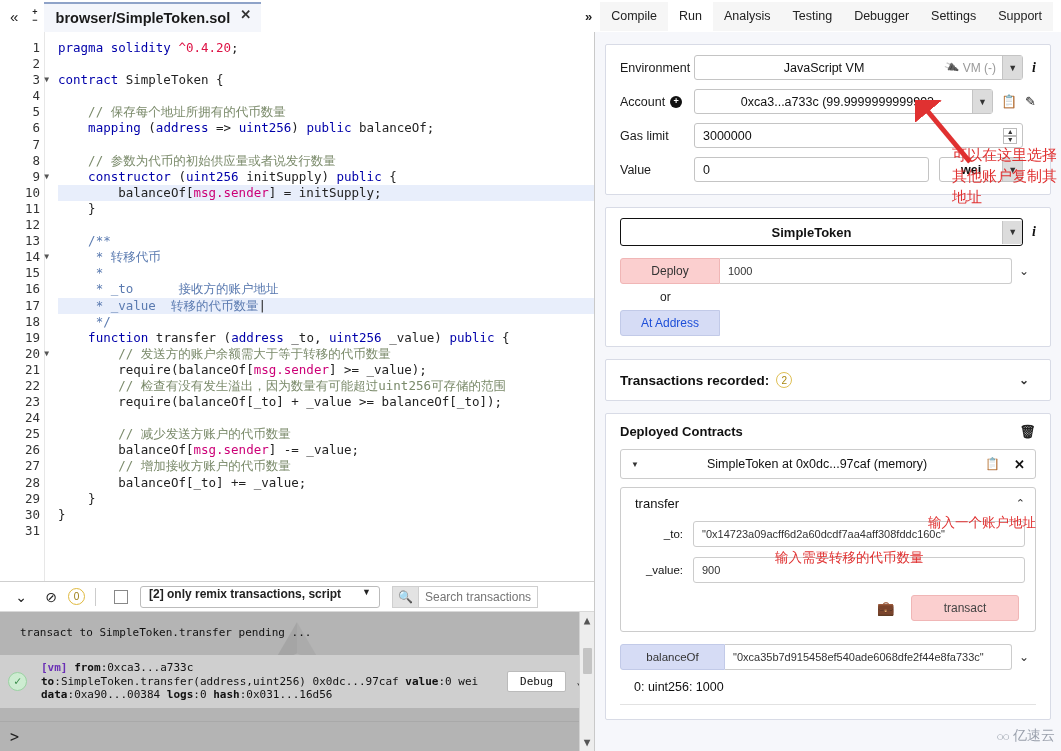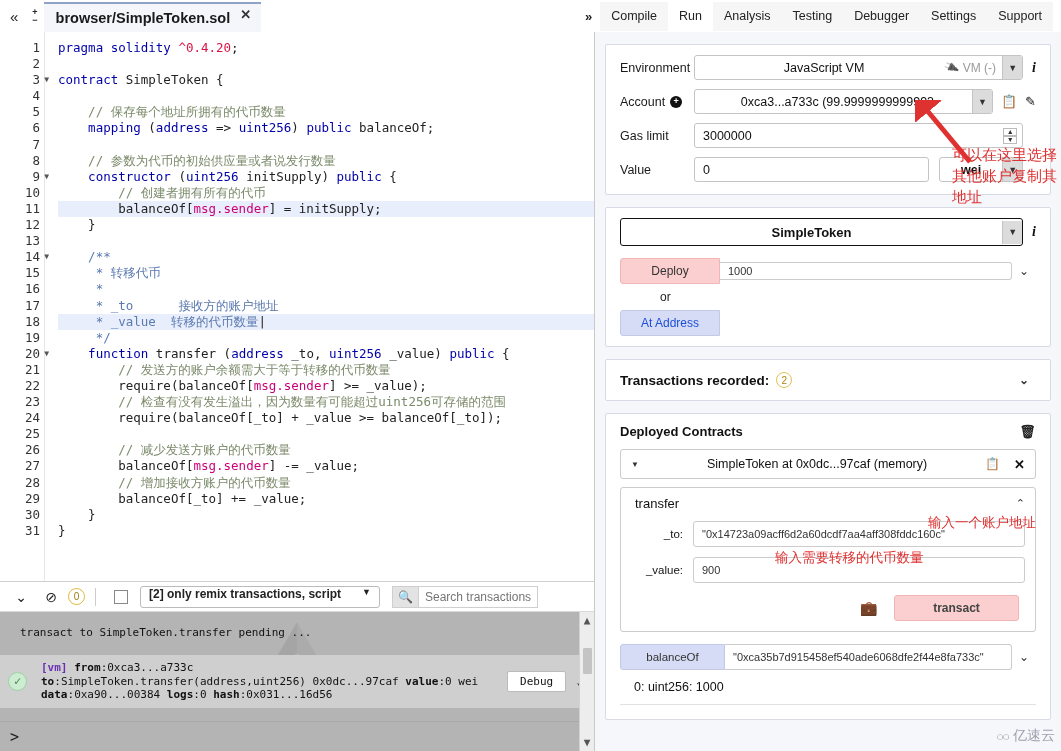--- a/index.html
+++ b/index.html
@@ -341,21 +341,21 @@
   .deploy-row { display: flex; align-items: center; margin-top: 12px; }
   .btn-deploy {
     width: 100px; height: 26px; flex: none;
     background: #fbcfcf; border: 1px solid #f0b6b6;
     border-radius: 3px 0 0 3px;
     font-size: 12px; color: #333;
     display: flex; align-items: center; justify-content: center;
     cursor: pointer;
   }
   .deploy-input {
-    flex: 1; height: 18px;
+    flex: 1; height: 26px;
     border: 1px solid #ccc; border-left: none;
     border-radius: 0 3px 3px 0;
     background: #fff;
     font-size: 11px; color: #333;
     display: flex; align-items: center; padding-left: 8px;
   }
   .chev-sm { width: 24px; text-align: center; font-size: 12px; color: #333; cursor:pointer; flex:none;}
   .or-row { font-size: 12px; color: #222; padding: 6px 0 6px 40px; }
   .ataddr-row { display: flex; align-items: center; }
   .btn-ataddr {
@@ -432,26 +432,25 @@
     display: flex; align-items: center; padding-left: 8px;
     font-size: 11px; color: #333;
     position: relative; overflow: visible;
   }
   .fn-actions {
     display: flex; align-items: center; justify-content: flex-end;
     margin-top: 12px; gap: 16px; padding-right: 6px;
   }
   .briefcase { font-size: 14px; color: #111; cursor: pointer; }
   .btn-transact {
-    width: 125px; height: 26px;
+    width: 108px; height: 26px;
     background: #fbcfcf; border: 1px solid #f0b6b6; border-radius: 3px;
     font-size: 12px; color: #444;
     display: flex; align-items: center; justify-content: center;
     cursor: pointer;
-    font-weight: bold;
   }
 
   .getter-row { display: flex; align-items: center; margin-top: 12px; }
   .btn-getter {
     width: 105px; height: 26px; flex: none;
     background: #d6dcf5; border: 1px solid #c2cae8;
     border-radius: 3px 0 0 3px;
     font-size: 11.5px; color: #333;
     display: flex; align-items: center; justify-content: center;
     cursor: pointer;
@@ -561,21 +560,20 @@
           <div class="codecol" id="codecol">
               <div class="cline"><span class="k">pragma </span><span class="k">solidity </span><span class="num">^0.4.20</span><span class="pl">;</span></div>
               <div class="cline">&nbsp;</div>
               <div class="cline"><span class="k">contract </span><span class="pl">SimpleToken </span><span class="pl">{</span></div>
               <div class="cline">&nbsp;</div>
               <div class="cline"><span class="cm">    // 保存每个地址所拥有的代币数量</span></div>
               <div class="cline"><span class="pl">    </span><span class="k">mapping</span><span class="pl"> (</span><span class="k">address</span><span class="pl"> =&gt; </span><span class="k">uint256</span><span class="pl">) </span><span class="k">public</span><span class="pl"> balanceOf;</span></div>
               <div class="cline">&nbsp;</div>
               <div class="cline"><span class="cm">    // 参数为代币的初始供应量或者说发行数量</span></div>
               <div class="cline"><span class="pl">    </span><span class="k">constructor</span><span class="pl"> (</span><span class="k">uint256</span><span class="pl"> initSupply) </span><span class="k">public</span><span class="pl"> {</span></div>
-              <div class="cline"><span class="cm">        // 创建者拥有所有的代币</span></div>
               <div class="cline hl"><span class="pl">        balanceOf[</span><span class="prop">msg.sender</span><span class="pl">] = initSupply;</span></div>
               <div class="cline"><span class="pl">    }</span></div>
               <div class="cline">&nbsp;</div>
               <div class="cline"><span class="cmblue">    /**</span></div>
               <div class="cline"><span class="cmblue">     * 转移代币</span></div>
               <div class="cline"><span class="cmblue">     *</span></div>
               <div class="cline"><span class="cmblue">     * _to      接收方的账户地址</span></div>
               <div class="cline hl"><span class="cmblue">     * _value  转移的代币数量</span><span class="pl">|</span></div>
               <div class="cline"><span class="cmblue">     */</span></div>
               <div class="cline"><span class="pl">    </span><span class="k">function</span><span class="pl"> transfer (</span><span class="k">address</span><span class="pl"> _to, </span><span class="k">uint256</span><span class="pl"> _value) </span><span class="k">public</span><span class="pl"> {</span></div>

